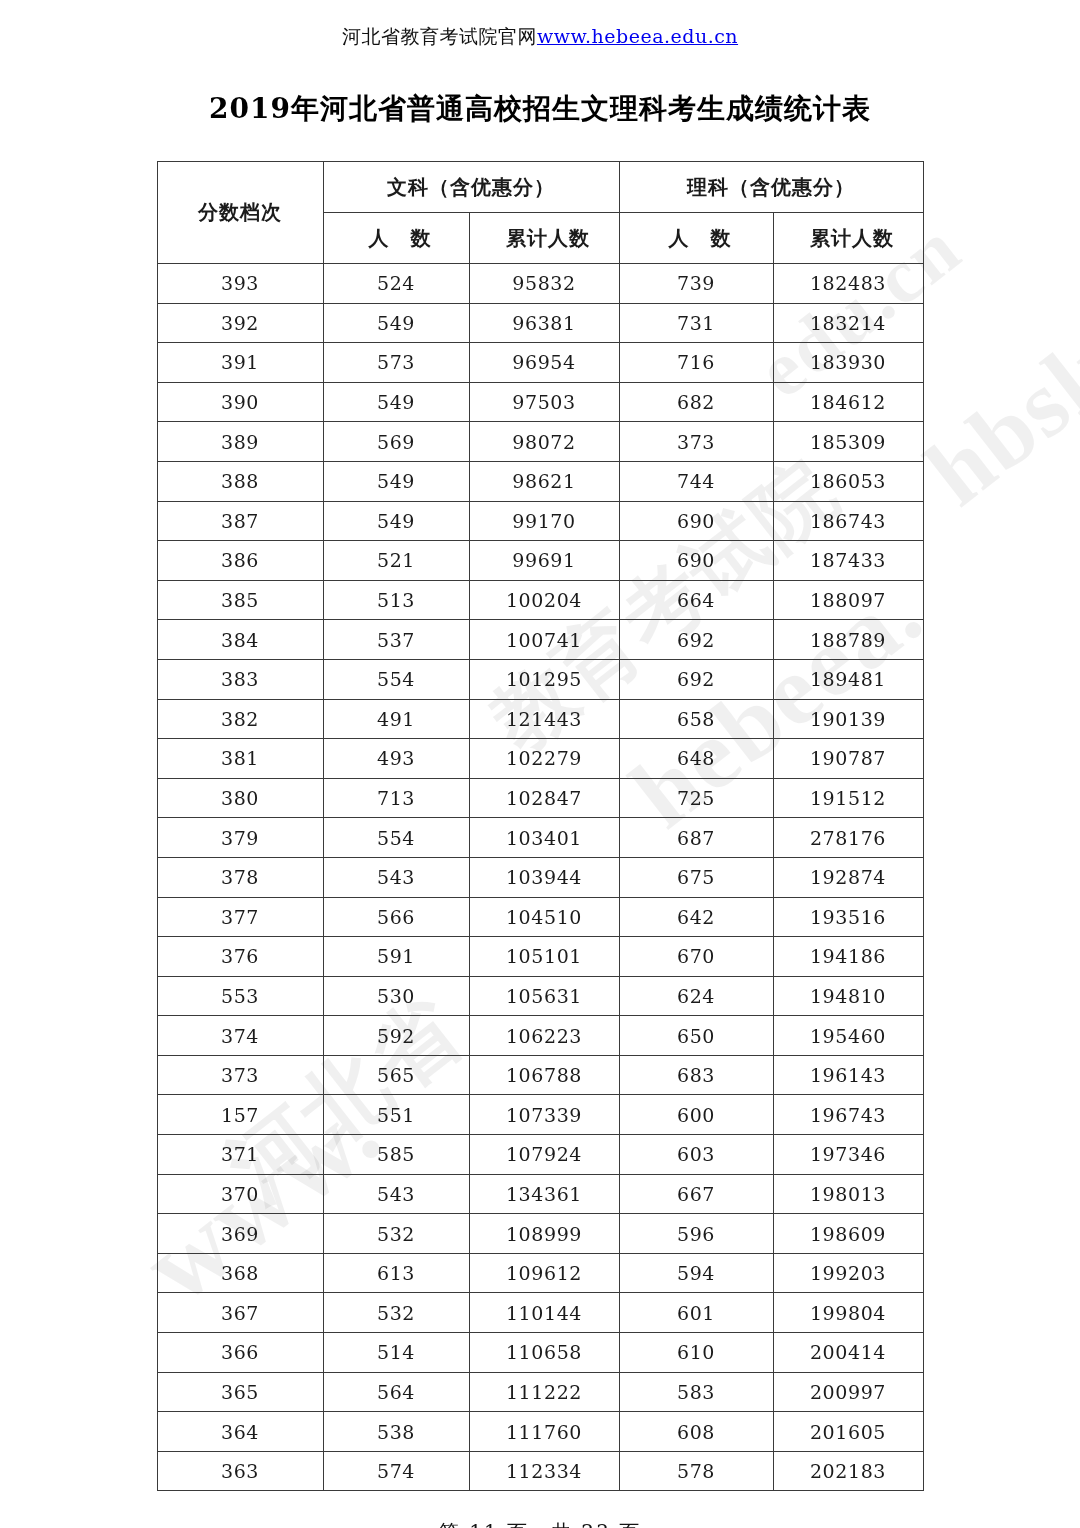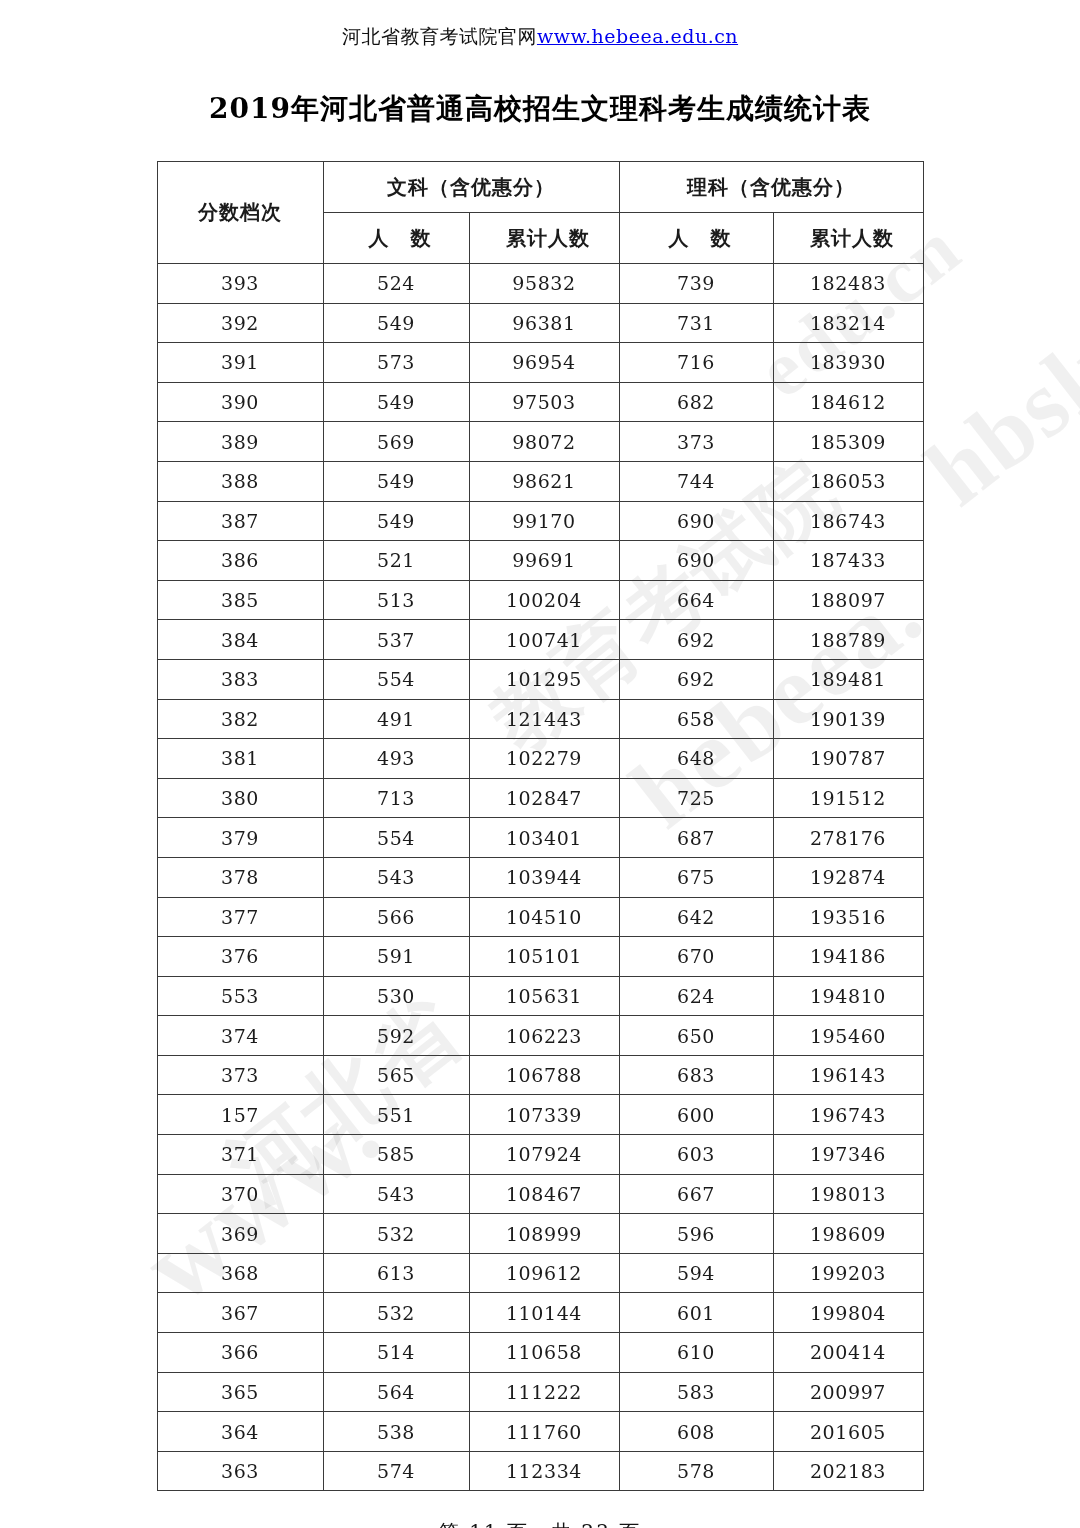--- a/index.html
+++ b/index.html
@@ -330,21 +330,21 @@
           <tr>
             <td>371</td>
             <td>585</td>
             <td>107924</td>
             <td>603</td>
             <td>197346</td>
           </tr>
           <tr>
             <td>370</td>
             <td>543</td>
-            <td>108467</td>
+            <td>134361</td>
             <td>667</td>
             <td>198013</td>
           </tr>
           <tr>
             <td>369</td>
             <td>532</td>
             <td>108999</td>
             <td>596</td>
             <td>198609</td>
           </tr>

